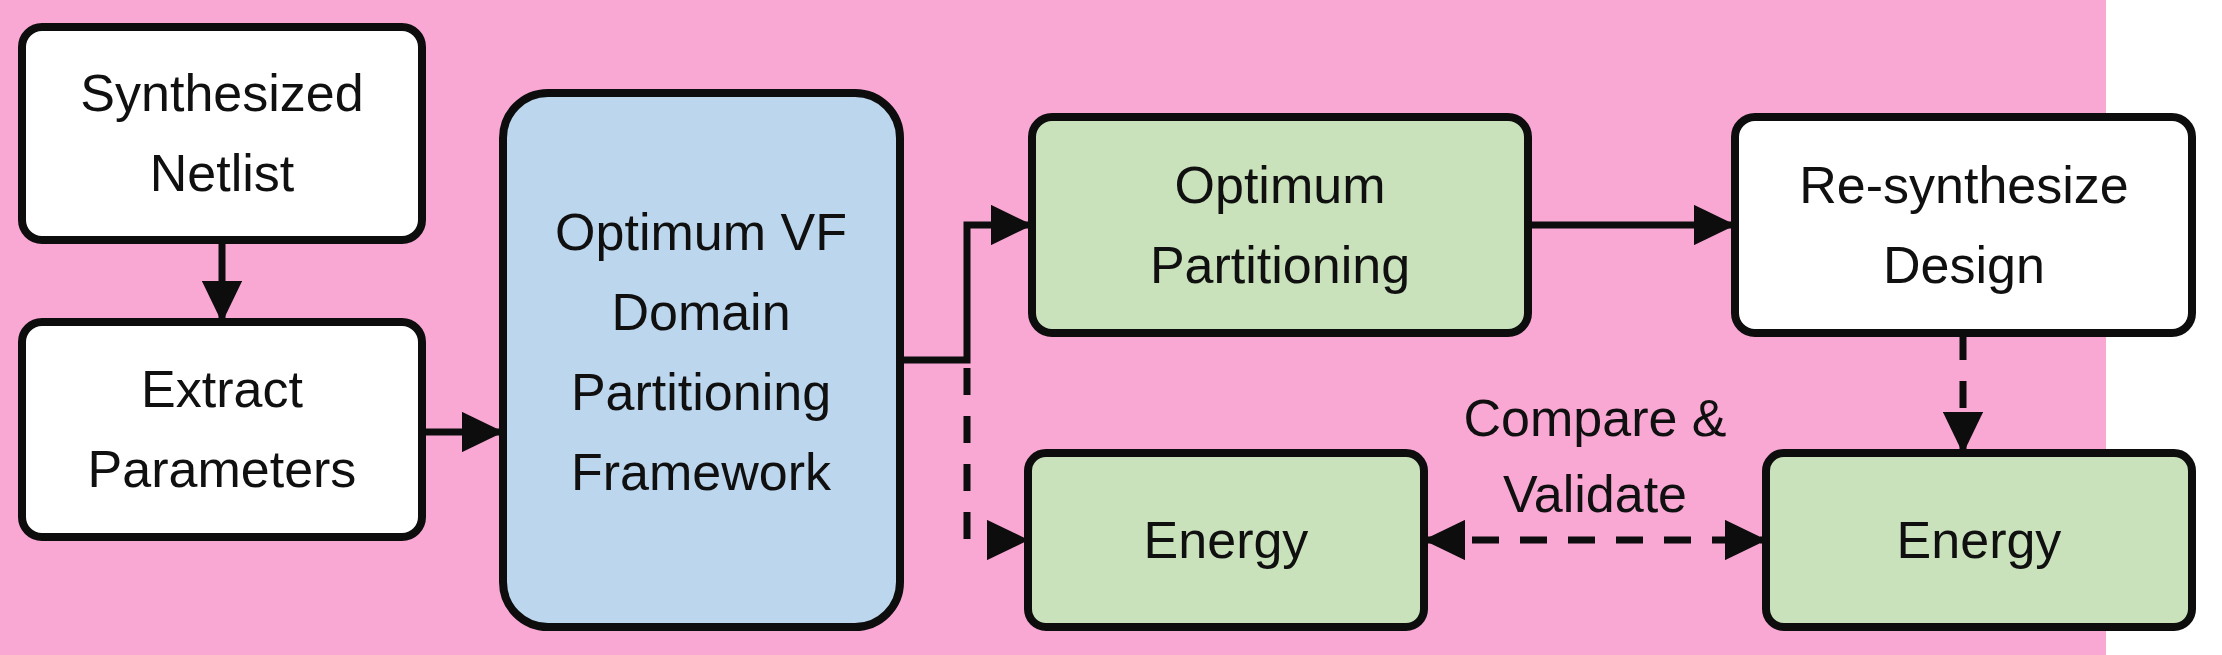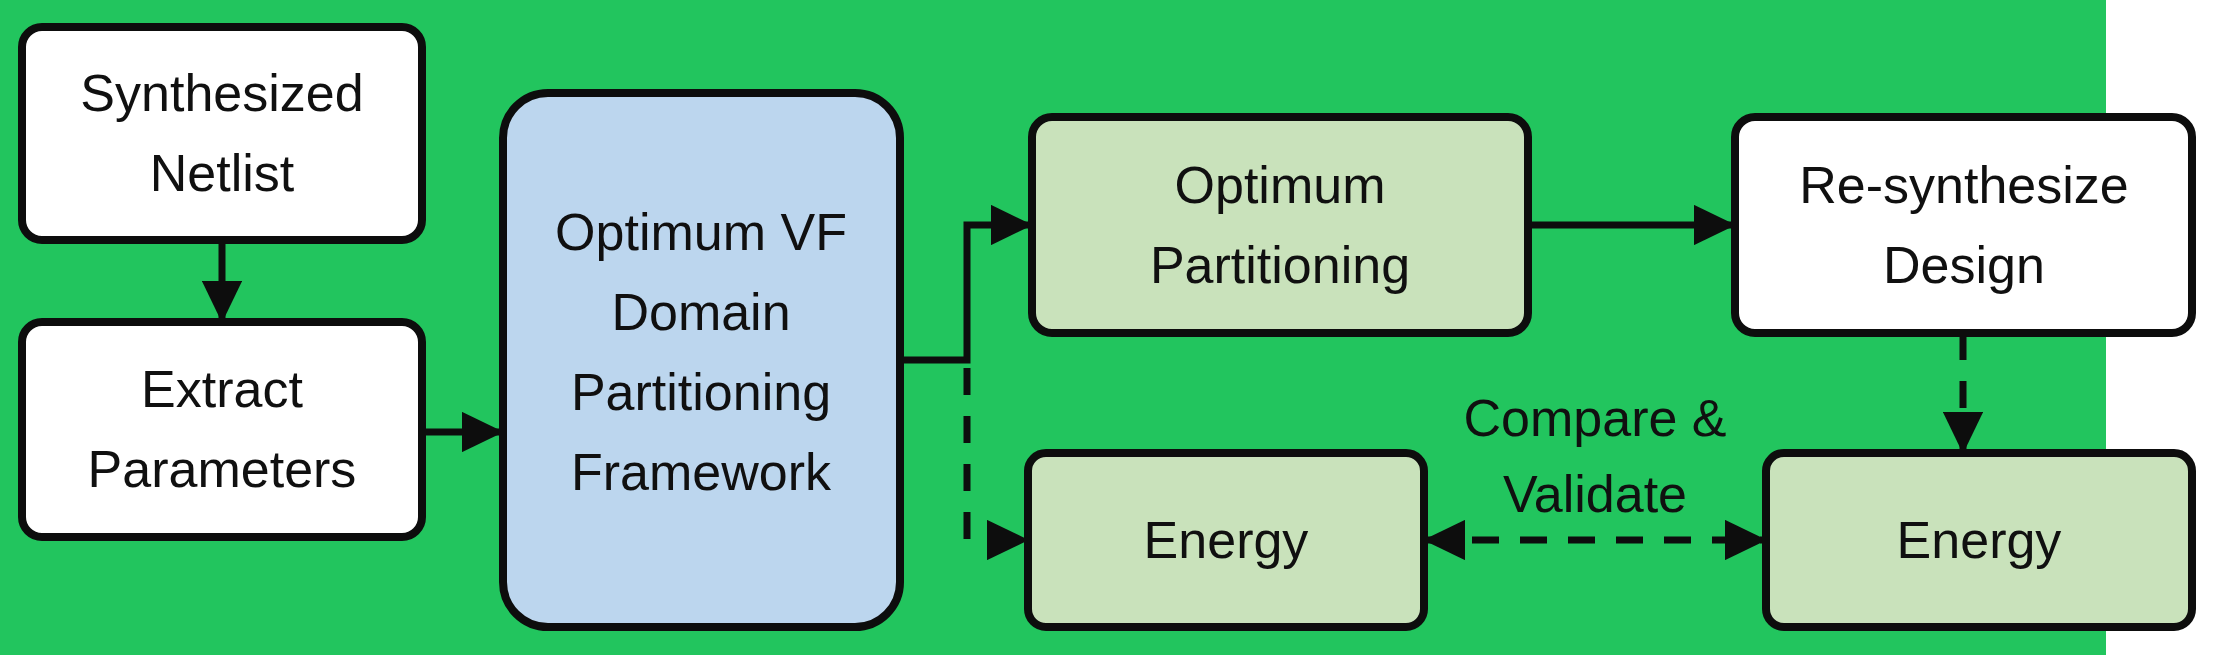--- a/index.html
+++ b/index.html
@@ -4,21 +4,21 @@
 <style>
   html, body {
     margin: 0;
     padding: 0;
     background: #ffffff;
   }
   .canvas {
     position: relative;
     width: 2106px;
     height: 655px;
-    background: #22c55e;
+    background: #f9a8d4;
     font-family: "Liberation Sans", sans-serif;
     text-align: center;
   }
   svg { display: block; }
   .node-box {
     stroke: #0d0d0d;
     stroke-width: 8;
   }
   .edge {
     stroke: #0d0d0d;

